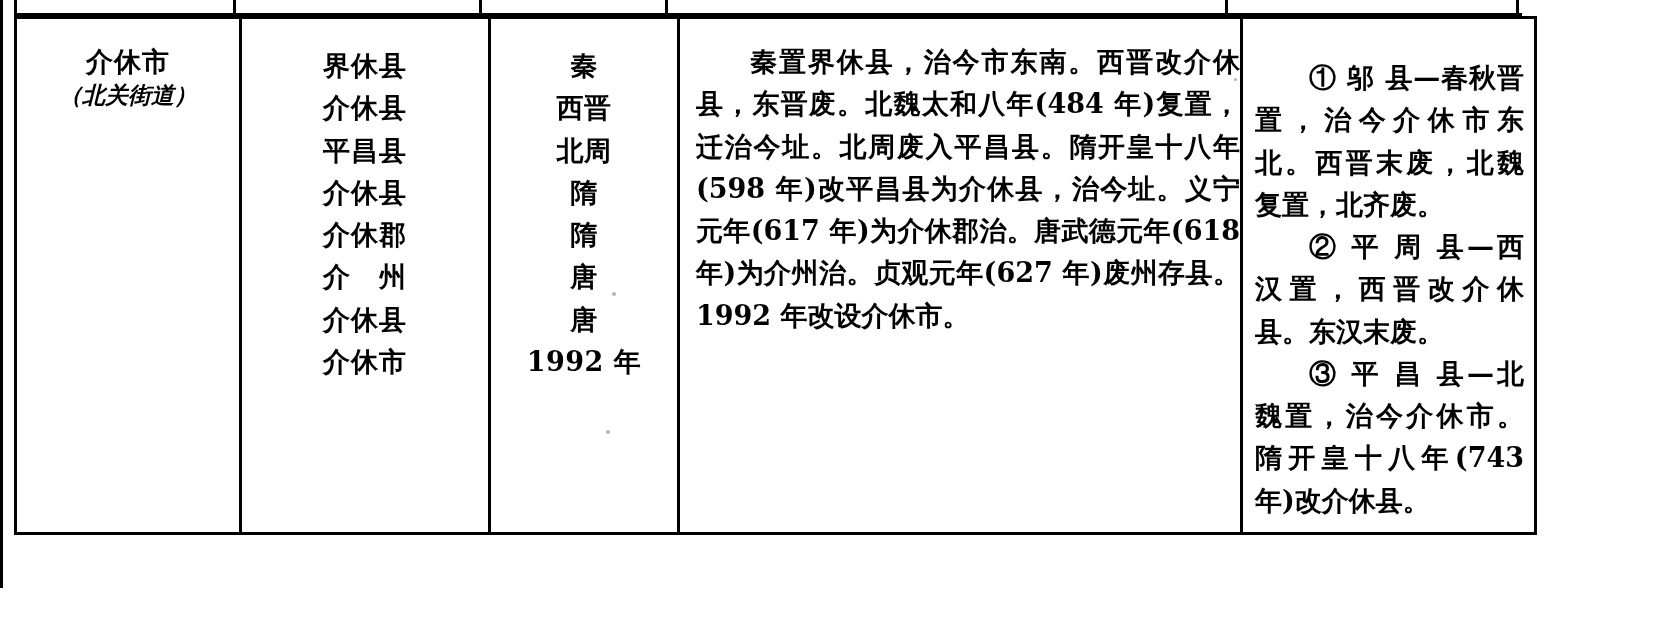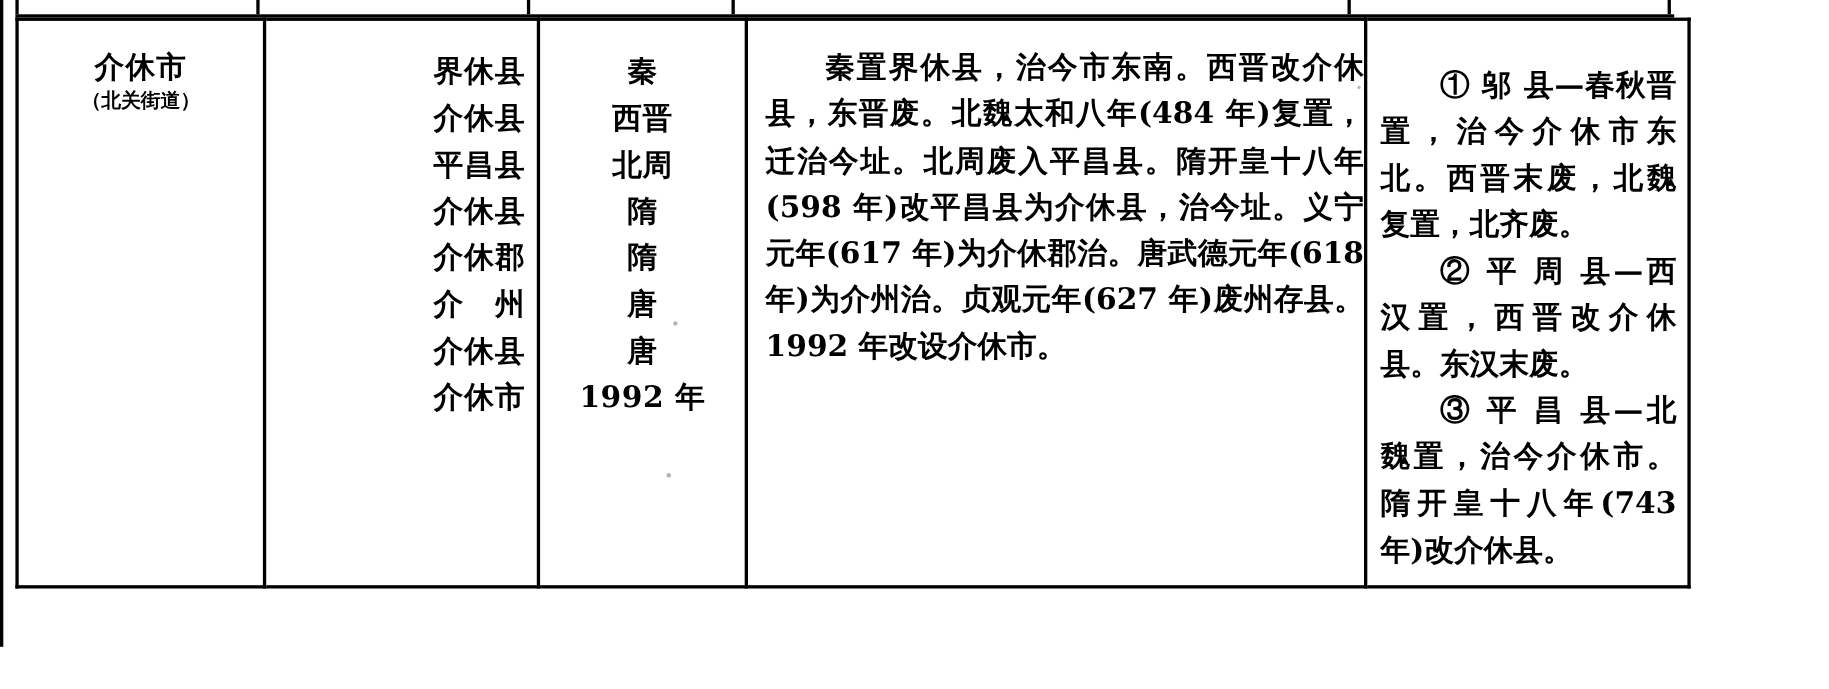--- a/index.html
+++ b/index.html
@@ -81,29 +81,30 @@
     text-align: center;
   }
   .name-main {
     font-weight: bold;
     font-size: 27px;
     line-height: 1.28;
     letter-spacing: 1px;
   }
   .name-sub {
     font-weight: bold;
-    font-size: 18px;
+    font-size: 23px;
     line-height: 1.3;
     letter-spacing: 0px;
     white-space: nowrap;
+    font-style: italic;
   }
 
   .list-cell .cell-inner {
     padding-top: 26px;
-    text-align: right;
+    text-align: center;
   }
   .list-cell ul {
     list-style: none;
     margin: 0;
     padding: 0;
   }
   .list-cell li {
     font-weight: bold;
     font-size: 27px;
     line-height: 1.565;

